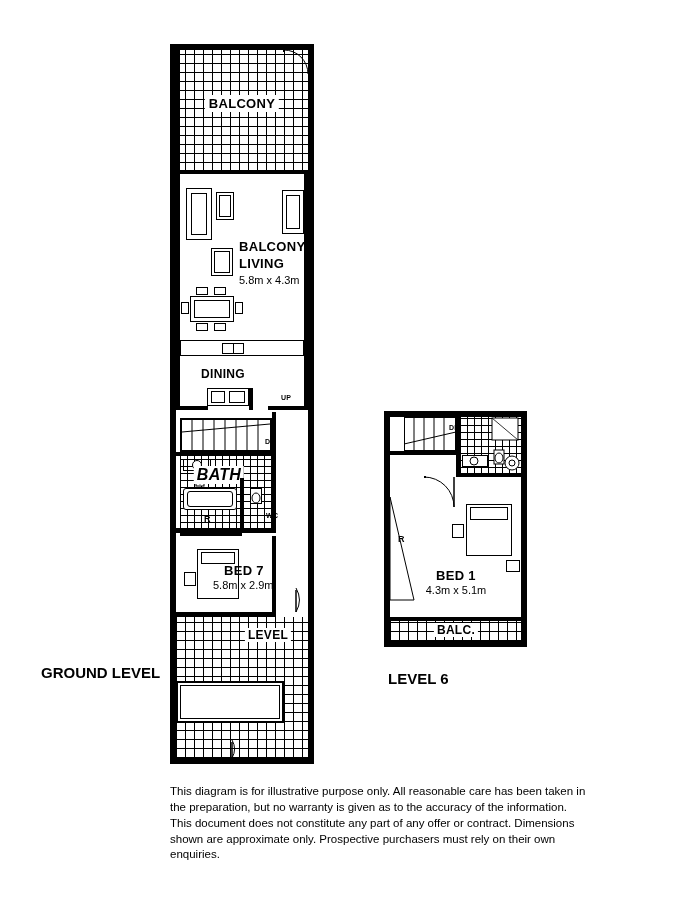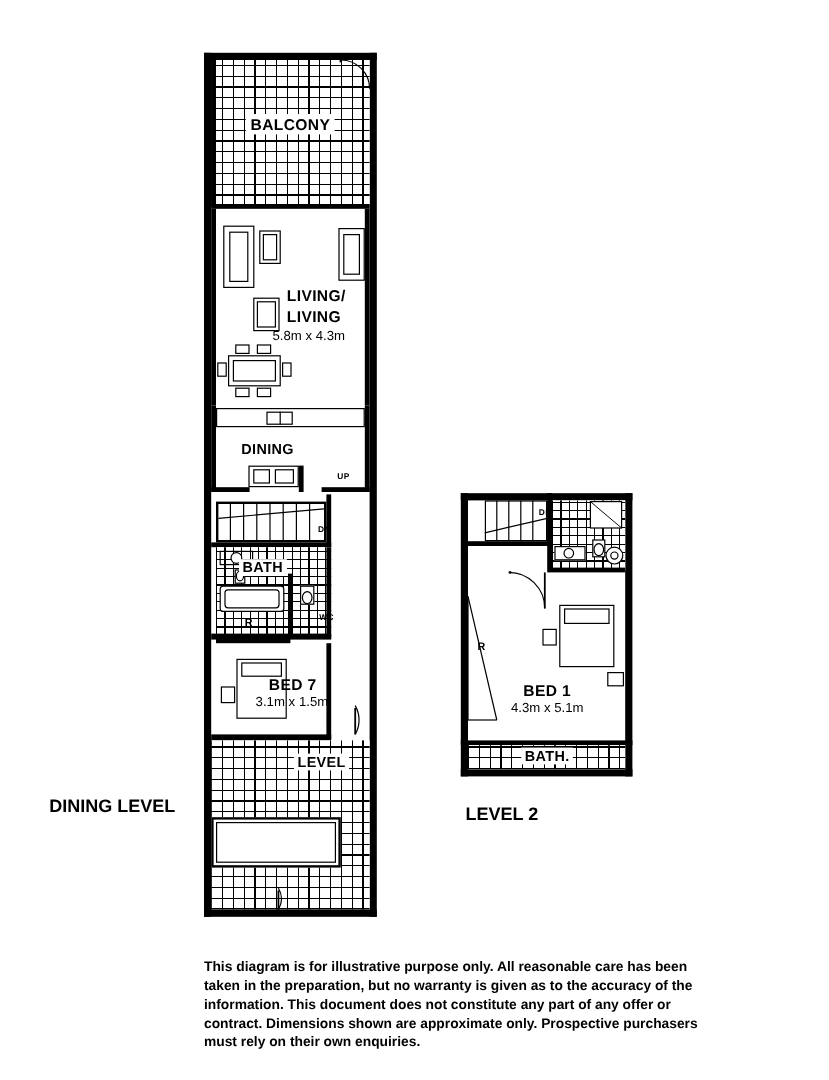--- a/index.html
+++ b/index.html
@@ -29,21 +29,21 @@
     position:absolute;
     background-image:
       repeating-linear-gradient(0deg, #000 0 1px, transparent 1px 7px),
       repeating-linear-gradient(90deg, #000 0 1px, transparent 1px 7px);
     background-color:#fff;
     box-sizing:border-box;
   }
 
   
   .level-title{position:absolute;font-size:15px;font-weight:bold;}
-  .disclaimer{position:absolute;font-size:11.5px;font-weight:bold;line-height:1.38;width:420px;margin-top:15px;}
+  .disclaimer{position:absolute;font-size:11.5px;font-weight:normal;line-height:1.38;width:420px;}
 
   .room-name{font-size:13px;font-weight:bold;text-align:center;}
   .room-dim{font-size:11px;}
   .small-lab{font-size:9px;font-weight:bold;}
   .tiny-lab{font-size:7px;font-weight:bold;}
 
   svg{display:block;}
   .ov{position:absolute;left:0;top:0;pointer-events:none;}
 </style>
 </head>
@@ -83,24 +83,24 @@
     <div class="box" style="left:190px;top:296px;width:44px;height:26px;"></div>
     <div class="box" style="left:194px;top:300px;width:36px;height:18px;"></div>
     <div class="box" style="left:196px;top:287px;width:12px;height:8px;"></div>
     <div class="box" style="left:214px;top:287px;width:12px;height:8px;"></div>
     <div class="box" style="left:196px;top:323px;width:12px;height:8px;"></div>
     <div class="box" style="left:214px;top:323px;width:12px;height:8px;"></div>
     <div class="box" style="left:181px;top:302px;width:8px;height:12px;"></div>
     <div class="box" style="left:235px;top:302px;width:8px;height:12px;"></div>
 
     <div class="lbl room-name" style="left:239px;top:239px;font-size:13px;">
-      <span>LIVING/</span>
+      <span>BALCONY/</span>
     </div>
     <div class="lbl room-name" style="left:239px;top:256px;">LIVING</div>
-    <div class="dim room-dim" style="left:227px;top:274px;">5.8m x 4.3m</div>
+    <div class="dim room-dim" style="left:239px;top:274px;">5.8m x 4.3m</div>
 
     <div class="wall" style="left:176px;top:338px;width:4px;height:72px;"></div>
     <div class="wall" style="left:304px;top:338px;width:4px;height:72px;"></div>
     <div class="box" style="left:180px;top:340px;width:124px;height:16px;"></div>
     <div class="box" style="left:222px;top:343px;width:22px;height:11px;"></div>
     <div class="thin" style="left:233px;top:343px;width:1px;height:11px;"></div>
     <div class="lbl room-name ctr" style="left:223px;top:367px;font-size:12px;">DINING</div>
     <div class="box" style="left:207px;top:388px;width:42px;height:18px;"></div>
     <div class="box" style="left:211px;top:391px;width:14px;height:12px;"></div>
     <div class="box" style="left:229px;top:391px;width:16px;height:12px;"></div>
@@ -126,56 +126,56 @@
     <div class="wall" style="left:272px;top:412px;width:4px;height:44px;"></div>
     <div class="lbl tiny-lab" style="left:265px;top:438px;">DN</div>
 
     <div class="tile-sm" style="left:180px;top:456px;width:96px;height:74px;"></div>
     <div class="box" style="left:183px;top:459px;width:28px;height:12px;"></div>
     <svg class="ov" width="691" height="900">
       <circle cx="197" cy="465" r="4.5" fill="#fff" stroke="#000" stroke-width="1"></circle>
       <rect x="196" y="475" width="8" height="11" fill="#fff" stroke="#000" stroke-width="1"></rect>
       <ellipse cx="200" cy="480" rx="3" ry="4" fill="#fff" stroke="#000" stroke-width="1"></ellipse>
     </svg>
-    <div class="lbl room-name ctr" style="left:219px;top:466px;font-size:12px;background:#fff;padding:0 3px;">BATH</div>
+    <div class="lbl room-name ctr" style="left:219px;top:466px;font-size:16px;background:#fff;padding:0 3px;font-style:italic;">BATH</div>
     <div class="box" style="left:183px;top:488px;width:54px;height:22px;border-radius:3px;background:#fff;"></div>
     <div class="box" style="left:187px;top:491px;width:46px;height:16px;border-radius:3px;"></div>
     <div class="wall" style="left:240px;top:478px;width:4px;height:52px;"></div>
     <div class="box" style="left:250px;top:488px;width:12px;height:16px;background:#fff;"></div>
     <svg class="ov" width="691" height="900">
       <ellipse cx="256" cy="498" rx="4" ry="5" fill="#fff" stroke="#000" stroke-width="1"></ellipse>
     </svg>
     <div class="lbl tiny-lab" style="left:266px;top:512px;">WC</div>
     <div class="wall" style="left:176px;top:528px;width:100px;height:5px;"></div>
     <div class="wall" style="left:272px;top:456px;width:4px;height:76px;"></div>
     <div class="lbl small-lab" style="left:204px;top:514px;">R</div>
     <div class="wall" style="left:180px;top:531px;width:62px;height:5px;"></div>
 
     <div class="box" style="left:197px;top:549px;width:42px;height:50px;"></div>
     <div class="box" style="left:201px;top:552px;width:34px;height:12px;"></div>
     <div class="box" style="left:184px;top:572px;width:12px;height:14px;"></div>
     <div class="lbl room-name" style="left:224px;top:563px;">BED 7</div>
-    <div class="dim room-dim" style="left:213px;top:579px;">3.1m x 1.5m</div>
+    <div class="dim room-dim" style="left:213px;top:579px;">5.8m x 2.9m</div>
     <div class="wall" style="left:272px;top:536px;width:4px;height:80px;"></div>
     <div class="wall" style="left:176px;top:612px;width:100px;height:5px;"></div>
     <svg class="ov" width="691" height="900">
       <path d="M296 612 A 24 24 0 0 0 296 588" fill="none" stroke="#000" stroke-width="1"></path>
       <line x1="296" y1="612" x2="296" y2="590" stroke="#000" stroke-width="1.5"></line>
     </svg>
 
     <div class="tile" style="left:176px;top:617px;width:132px;height:141px;"></div>
     <div class="lbl room-name ctr" style="left:268px;top:628px;font-size:12px;background:#fff;padding:0 3px;">LEVEL</div>
     <div class="box2" style="left:176px;top:681px;width:108px;height:42px;background:#fff;"></div>
     <div class="box" style="left:180px;top:685px;width:100px;height:34px;background:#fff;"></div>
     <svg class="ov" width="691" height="900">
       <path d="M232 758 A 18 18 0 0 0 232 740" fill="none" stroke="#000" stroke-width="1"></path>
       <line x1="232" y1="758" x2="232" y2="742" stroke="#000" stroke-width="1.5"></line>
     </svg>
 
-    <div class="level-title" style="left:41px;top:664px;">DINING LEVEL</div>
+    <div class="level-title" style="left:41px;top:664px;">GROUND LEVEL</div>
   </div>
 
   <div>
 
     <div class="wall" style="left:384px;top:411px;width:6px;height:236px;"></div>
     <div class="wall" style="left:521px;top:411px;width:6px;height:236px;"></div>
     <div class="wall" style="left:384px;top:411px;width:143px;height:6px;"></div>
     <div class="wall" style="left:384px;top:641px;width:143px;height:6px;"></div>
 
     <div class="box" style="left:404px;top:417px;width:52px;height:34px;"></div>
@@ -221,20 +221,20 @@
 
     <div class="box" style="left:466px;top:504px;width:46px;height:52px;"></div>
     <div class="box" style="left:470px;top:507px;width:38px;height:13px;"></div>
     <div class="box" style="left:452px;top:524px;width:12px;height:14px;"></div>
     <div class="box" style="left:506px;top:560px;width:14px;height:12px;"></div>
     <div class="lbl room-name ctr" style="left:456px;top:568px;">BED 1</div>
     <div class="dim room-dim ctr" style="left:456px;top:584px;">4.3m x 5.1m</div>
 
     <div class="wall" style="left:384px;top:617px;width:143px;height:4px;"></div>
     <div class="tile" style="left:390px;top:621px;width:131px;height:20px;"></div>
-    <div class="lbl room-name ctr" style="left:456px;top:623px;font-size:12px;background:#fff;padding:0 3px;">BATH.</div>
-
-    <div class="level-title" style="left:388px;top:670px;">LEVEL 2</div>
+    <div class="lbl room-name ctr" style="left:456px;top:623px;font-size:12px;background:#fff;padding:0 3px;">BALC.</div>
+
+    <div class="level-title" style="left:388px;top:670px;">LEVEL 6</div>
   </div>
 
   <div class="disclaimer" style="left:170px;top:784px;">This diagram is for illustrative purpose only. All reasonable care has been taken in the preparation, but no warranty is given as to the accuracy of the information. This document does not constitute any part of any offer or contract. Dimensions shown are approximate only. Prospective purchasers must rely on their own enquiries.</div>
 
 </div>
 
 </body></html>

